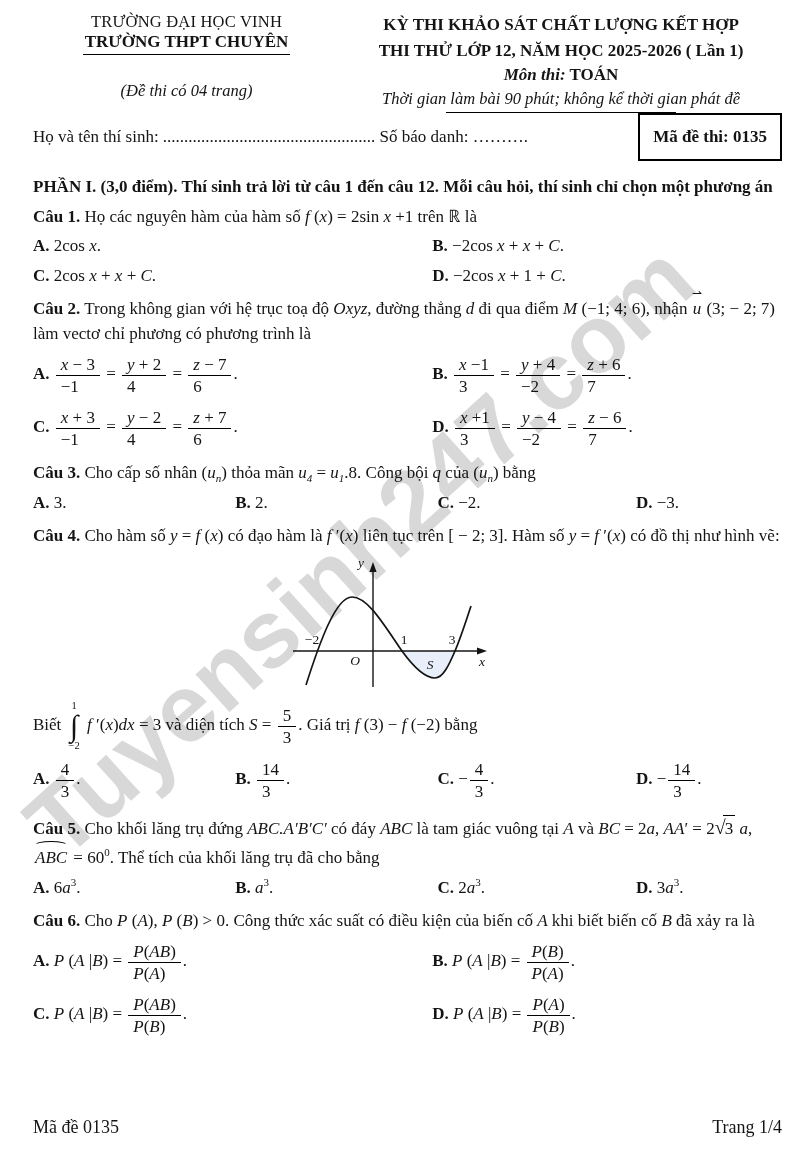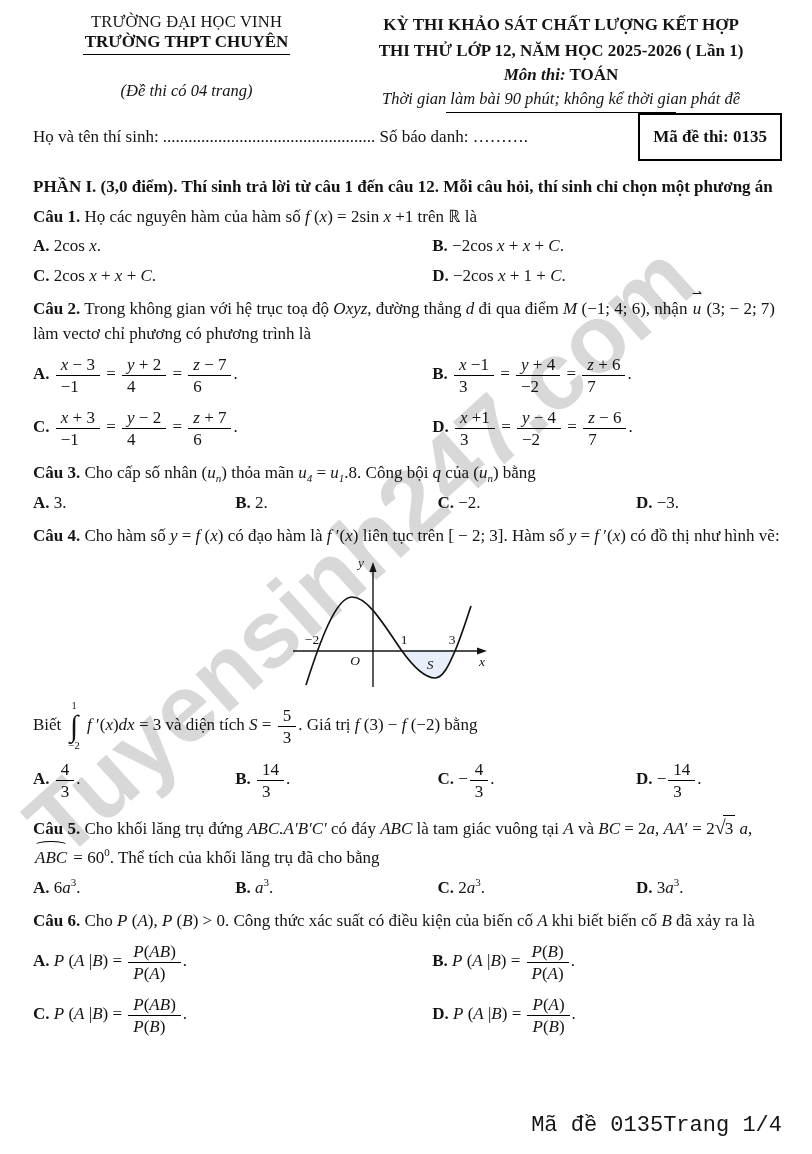--- a/index.html
+++ b/index.html
@@ -61,21 +61,21 @@
   .integral{display:inline-flex;flex-direction:column;align-items:center;vertical-align:middle;
             line-height:1;margin:0 3px;}
   .integral .isym{font-size:30px;}
   .integral .iup,.integral .ilo{font-size:10.5px;}
 
   .fig{text-align:center;margin:2px 0 0;}
   .fig svg text{font-family:"Liberation Serif",serif;font-size:13.5px;fill:#141414;}
   .fig svg .it{font-style:italic;}
 
   .footer{position:absolute;z-index:1;left:33px;right:30px;bottom:16px;display:flex;
-          justify-content:flex-end;font-size:22px;font-family:Liberation Mono, monospace;}
+          justify-content:space-between;font-size:18px;}
 </style>
 </head>
 <body>
 
 <div class="page">
   <div class="watermark">Tuyensinh247.com</div>
 
   <div class="content">
 
     <div class="header">

